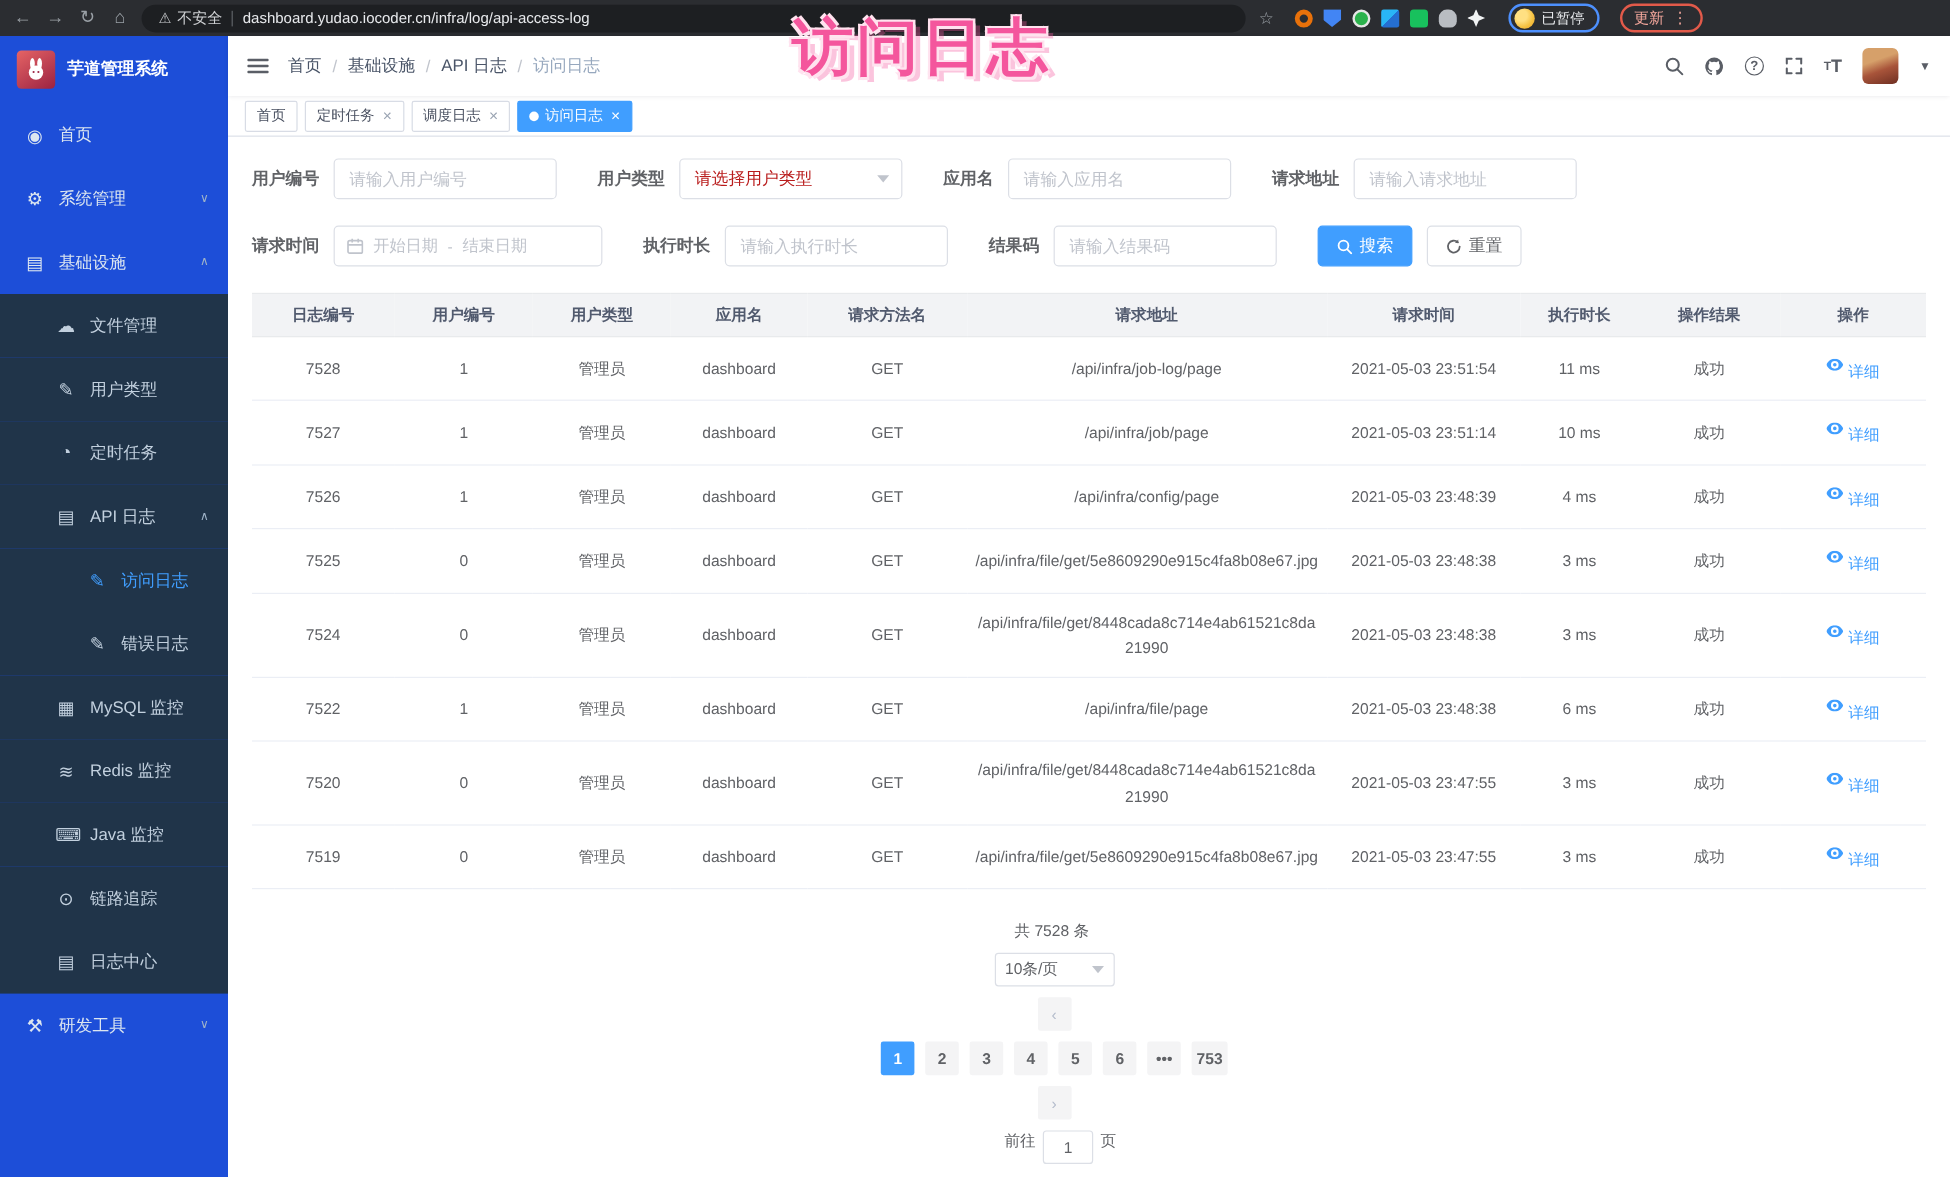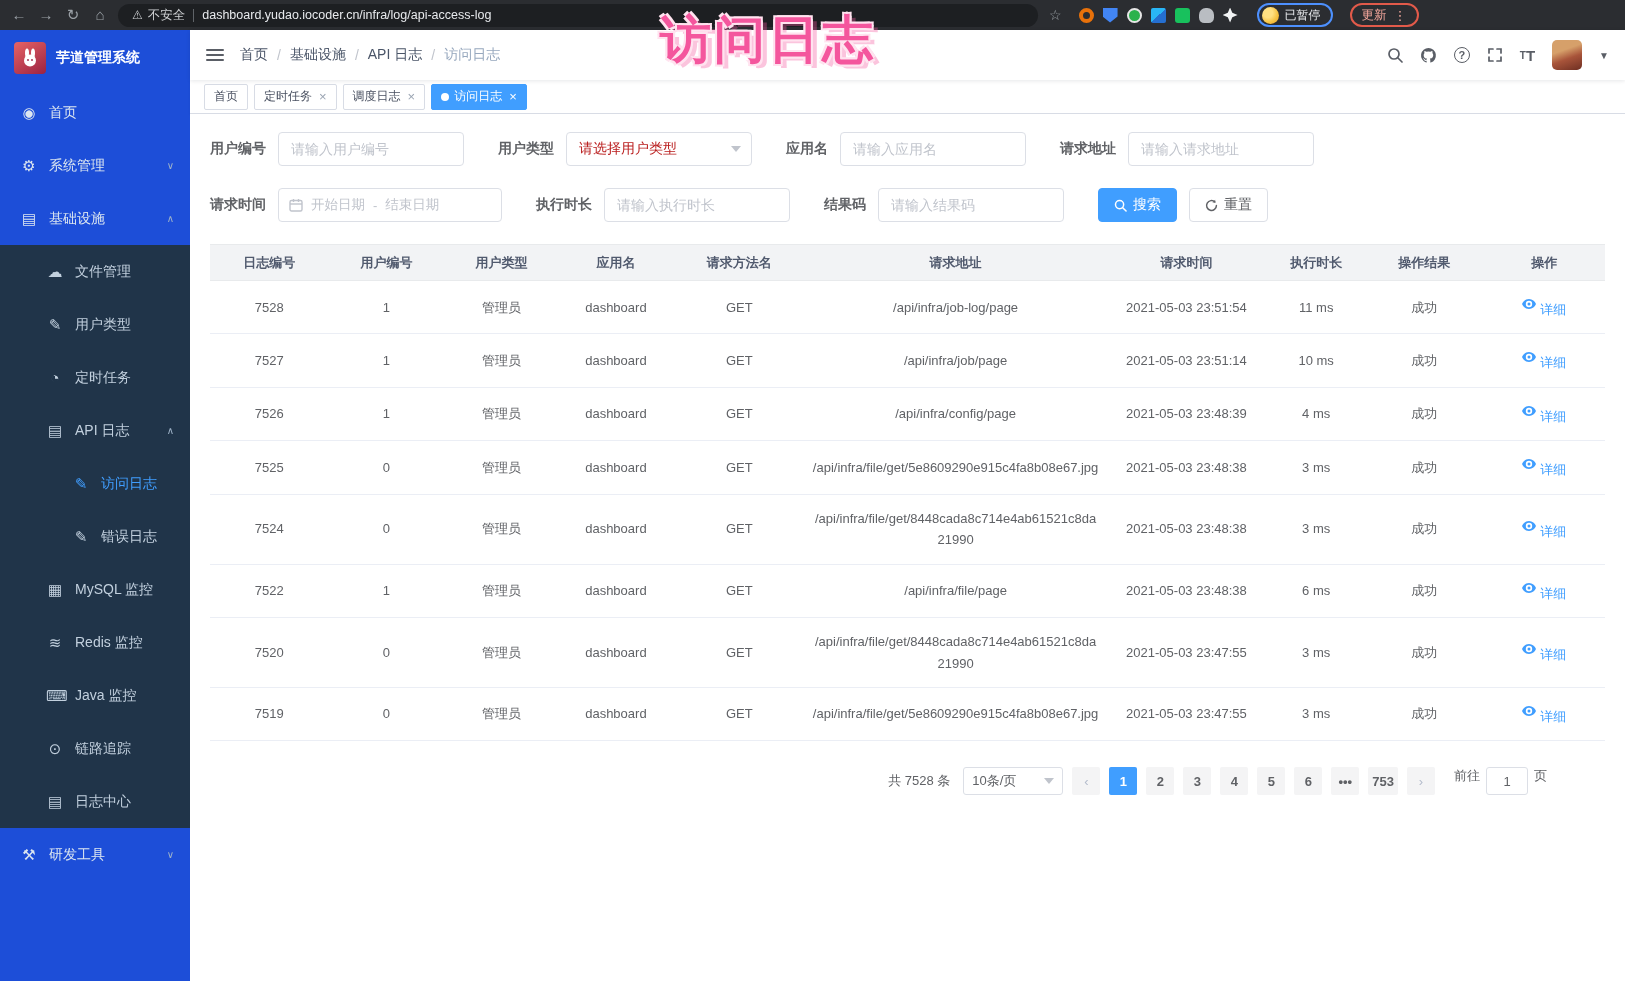--- a/index.html
+++ b/index.html
@@ -96,21 +96,21 @@
   .circle-btn { width:30px; height:30px; border-radius:50%; border:1px solid #dcdfe6; display:flex; align-items:center; justify-content:center; background:#fff; cursor:pointer; }
 
   
   table { width:100%; border-collapse:collapse; font-size:13px; color:#606266; table-layout:fixed; }
   thead th { background:#f2f3f5; color:#515a6e; font-weight:700; height:36px; padding:6px 4px; border-bottom:1px solid #e8eaec; border-top:1px solid #e8eaec; text-align:center; font-size:13px; }
   tbody td { padding:13px 6px; border-bottom:1px solid #ebeef5; text-align:center; word-break:break-all; line-height:1.65; }
   .detail-link { color:#409eff; cursor:pointer; display:inline-flex; align-items:flex-start; gap:4px; text-decoration:none; }
   .eye-ic { display:inline-flex; align-items:center; }
 
   
-  .pagination { display:flex; justify-content:flex-end; align-items:center; gap:9px; margin:26px 0 0 0; padding-right:58px; font-size:13px; color:#606266; }
+  .pagination { display:flex; justify-content:flex-end; align-items:center; gap:9px; margin:26px 0 0 0; padding-right:58px; font-size:13px; color:#606266;flex-direction:column; }
   .pg-total { margin-right:4px; }
   .page-size { width:100px; height:28px; border:1px solid #dcdfe6; border-radius:3px; display:flex; align-items:center; justify-content:space-between; padding:0 8px; cursor:pointer; background:#fff; }
   .pg { min-width:28px; height:28px; border-radius:2px; background:#f4f4f5; display:inline-flex; align-items:center; justify-content:center; color:#606266; font-weight:700; padding:0 4px; cursor:pointer; }
   .pg.active { background:#409eff; color:#fff; }
   .pg.arrow { color:#b4bccc; font-weight:400; }
   .goto { display:flex; align-items:flex-start; gap:6px; margin-left:10px; }
   .goto-input { width:42px; height:28px; border:1px solid #dcdfe6; border-radius:3px; text-align:center; font-size:13px; color:#606266; outline:none; font-family:inherit; }
 </style>
 </head>
 <body>

